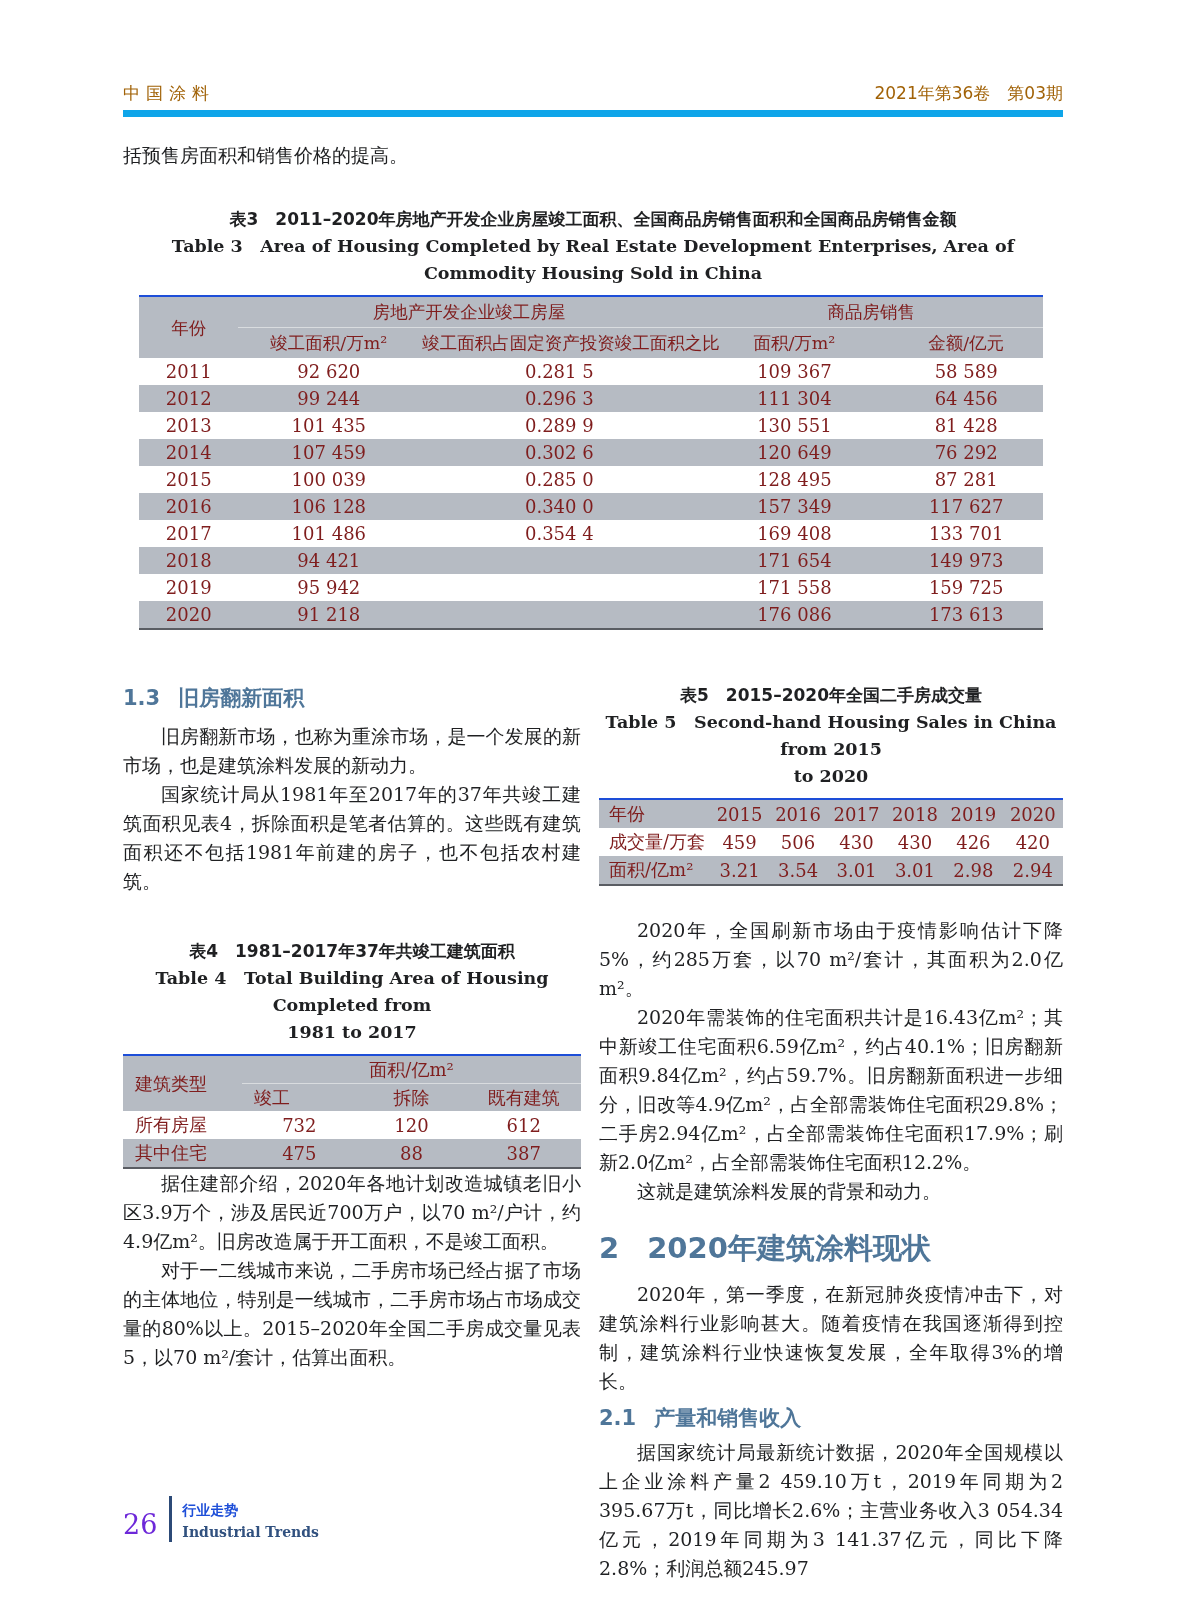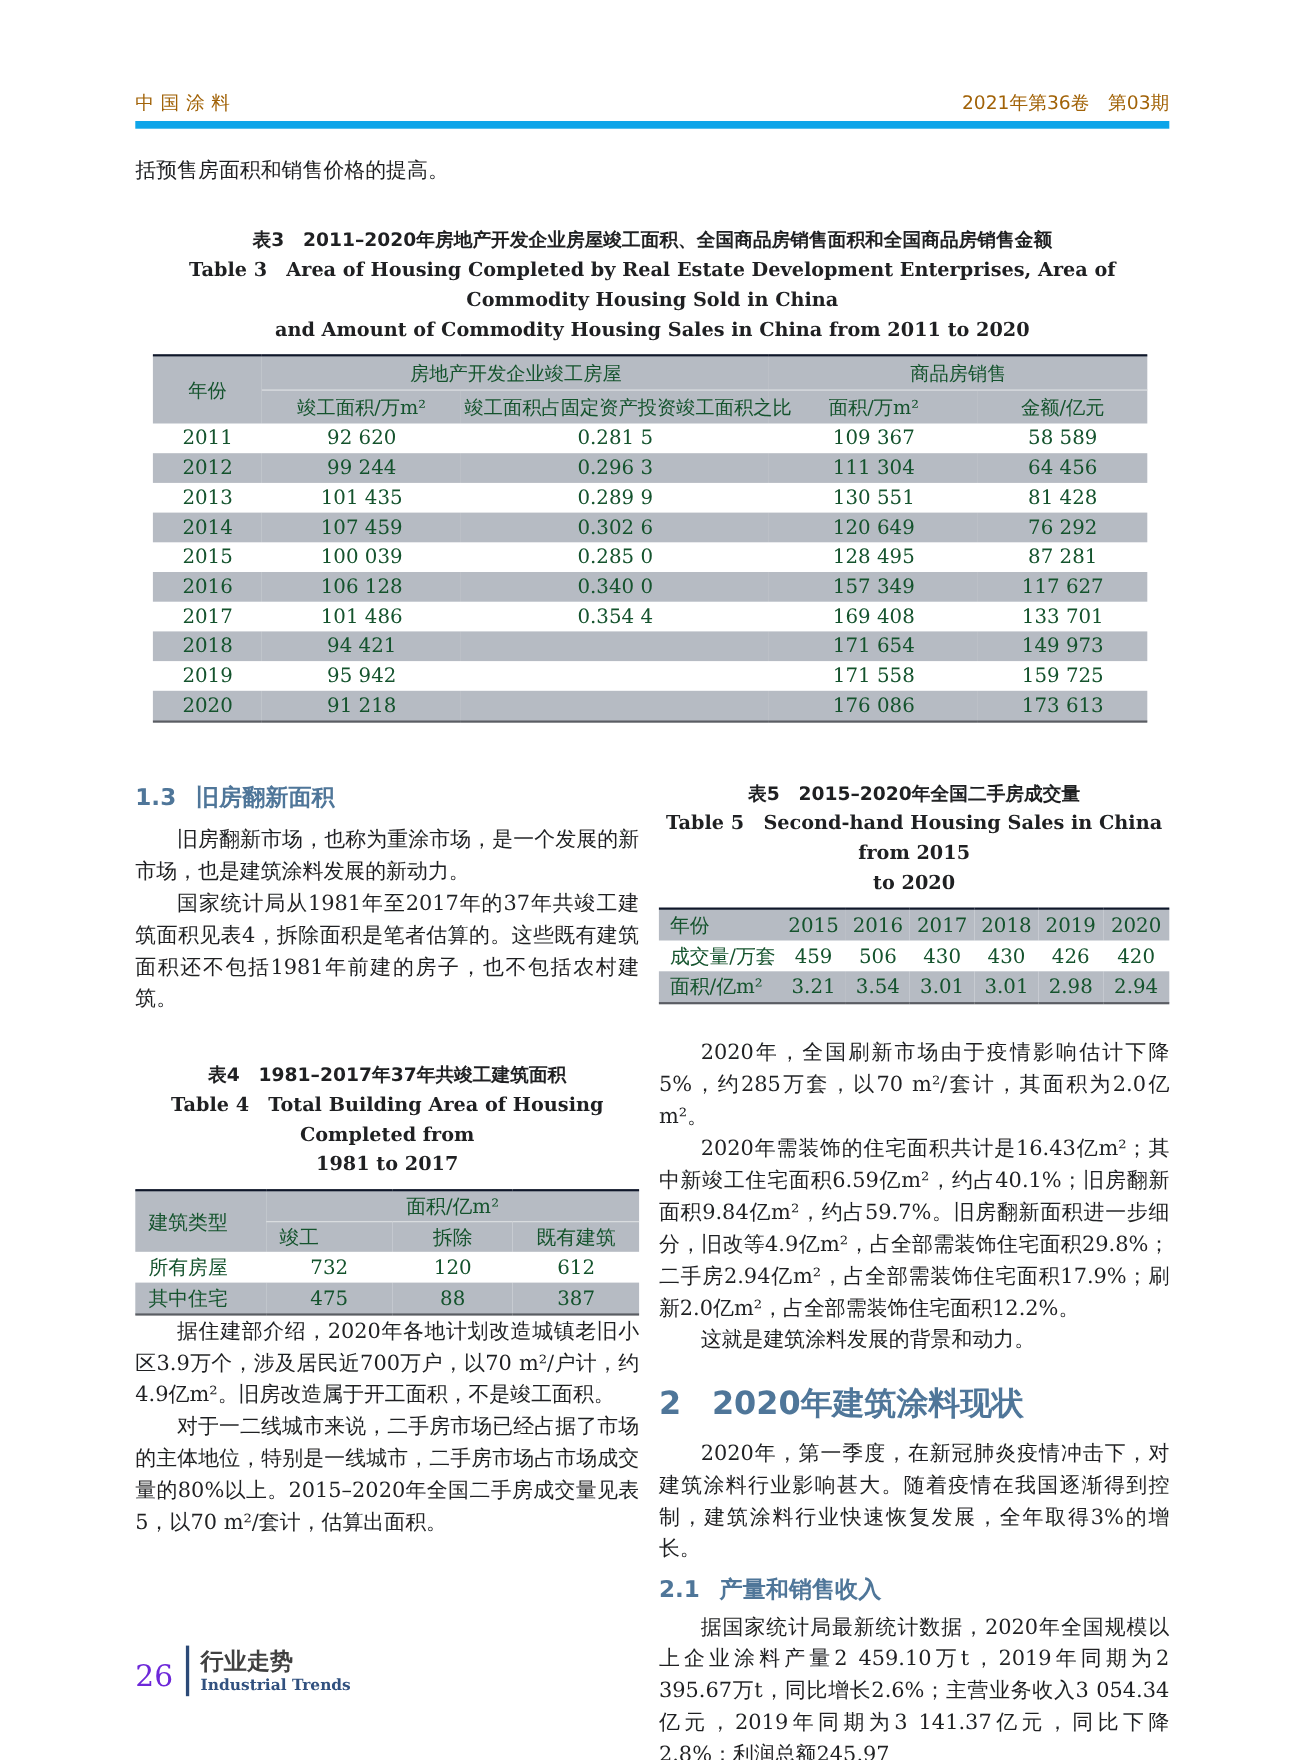--- a/index.html
+++ b/index.html
@@ -20,22 +20,22 @@
   .intro{margin-top:24px;}
 
   
   .tbl-title-zh{text-align:center;font-family:"DejaVu Sans","Liberation Sans",sans-serif;
                 font-weight:bold;font-size:17px;line-height:27px;}
   .tbl-title-en{text-align:center;font-weight:bold;font-size:17.5px;line-height:27px;}
   .t3-block .tbl-title-zh{margin-top:36px;}
 
   
   .dtable{border-collapse:collapse;table-layout:fixed;
-          border-top:2px solid #0f172a;border-bottom:2px solid #5a5d63;
-          font-size:18px;color:#14532d;}
+          border-top:2px solid #1d4ed8;border-bottom:2px solid #5a5d63;
+          font-size:18px;color:#7f1d1d;}
   .dtable th{font-weight:normal;}
   .dtable th,.dtable td{text-align:center;padding:0 3px;white-space:nowrap;overflow:visible;}
   .dtable thead tr{background:#b6bbc3;}
   .span-th{border-bottom:1px solid #d9dcdf;}
 
   .t3{width:904px;margin:8px 0 0 16px;}
   .t3 thead th{height:30px;font-size:17.5px;}
   .t3 tbody td{height:27px;}
   .t3 tbody tr:nth-child(even){background:#b6bbc3;}
 
@@ -67,40 +67,39 @@
   .t5-block .tbl-title-zh{margin-top:12px;}
   .pgap{margin-top:72px;}
   .p6gap{margin-top:30px;}
 
   
   .footer{position:absolute;left:123px;top:1496px;display:flex;align-items:center;}
   .pageno{font-size:27px;color:#6d28d9;margin-top:10px;}
   .footer-bar{width:3px;height:46px;background:#2c4a77;margin:0 10px 0 12px;}
   .footer-labels{display:flex;flex-direction:column;justify-content:center;}
   .footer-zh{font-family:"DejaVu Sans","Liberation Sans",sans-serif;font-weight:bold;
-             font-size:21px;line-height:25px;color:#404040;}
+             font-size:14px;line-height:25px;color:#1d4ed8;}
   .footer-en{font-weight:bold;font-size:14px;line-height:18px;color:#31517f;}
 </style>
 </head>
 <body>
 
 <div class="page">
   <div class="content">
 
     <div class="page-header">
       <span class="journal">中国涂料</span>
       <span class="issue">2021年第36卷　第03期</span>
     </div>
 
     <p class="body-p no-indent intro">括预售房面积和销售价格的提高。</p>
 
     <div class="tbl-block t3-block">
       <div class="tbl-title-zh">表3　2011–2020年房地产开发企业房屋竣工面积、全国商品房销售面积和全国商品房销售金额</div>
       <div class="tbl-title-en">Table 3　Area of Housing Completed by Real Estate Development Enterprises, Area of Commodity Housing Sold in China</div>
-      <div class="tbl-title-en">and Amount of Commodity Housing Sales in China from 2011 to 2020</div>
       <table class="dtable t3">
         <colgroup>
           <col style="width:11%">
             <col style="width:20%">
             <col style="width:31%">
             <col style="width:21%">
             <col style="width:17%">
         </colgroup>
         <thead>
           <tr>

